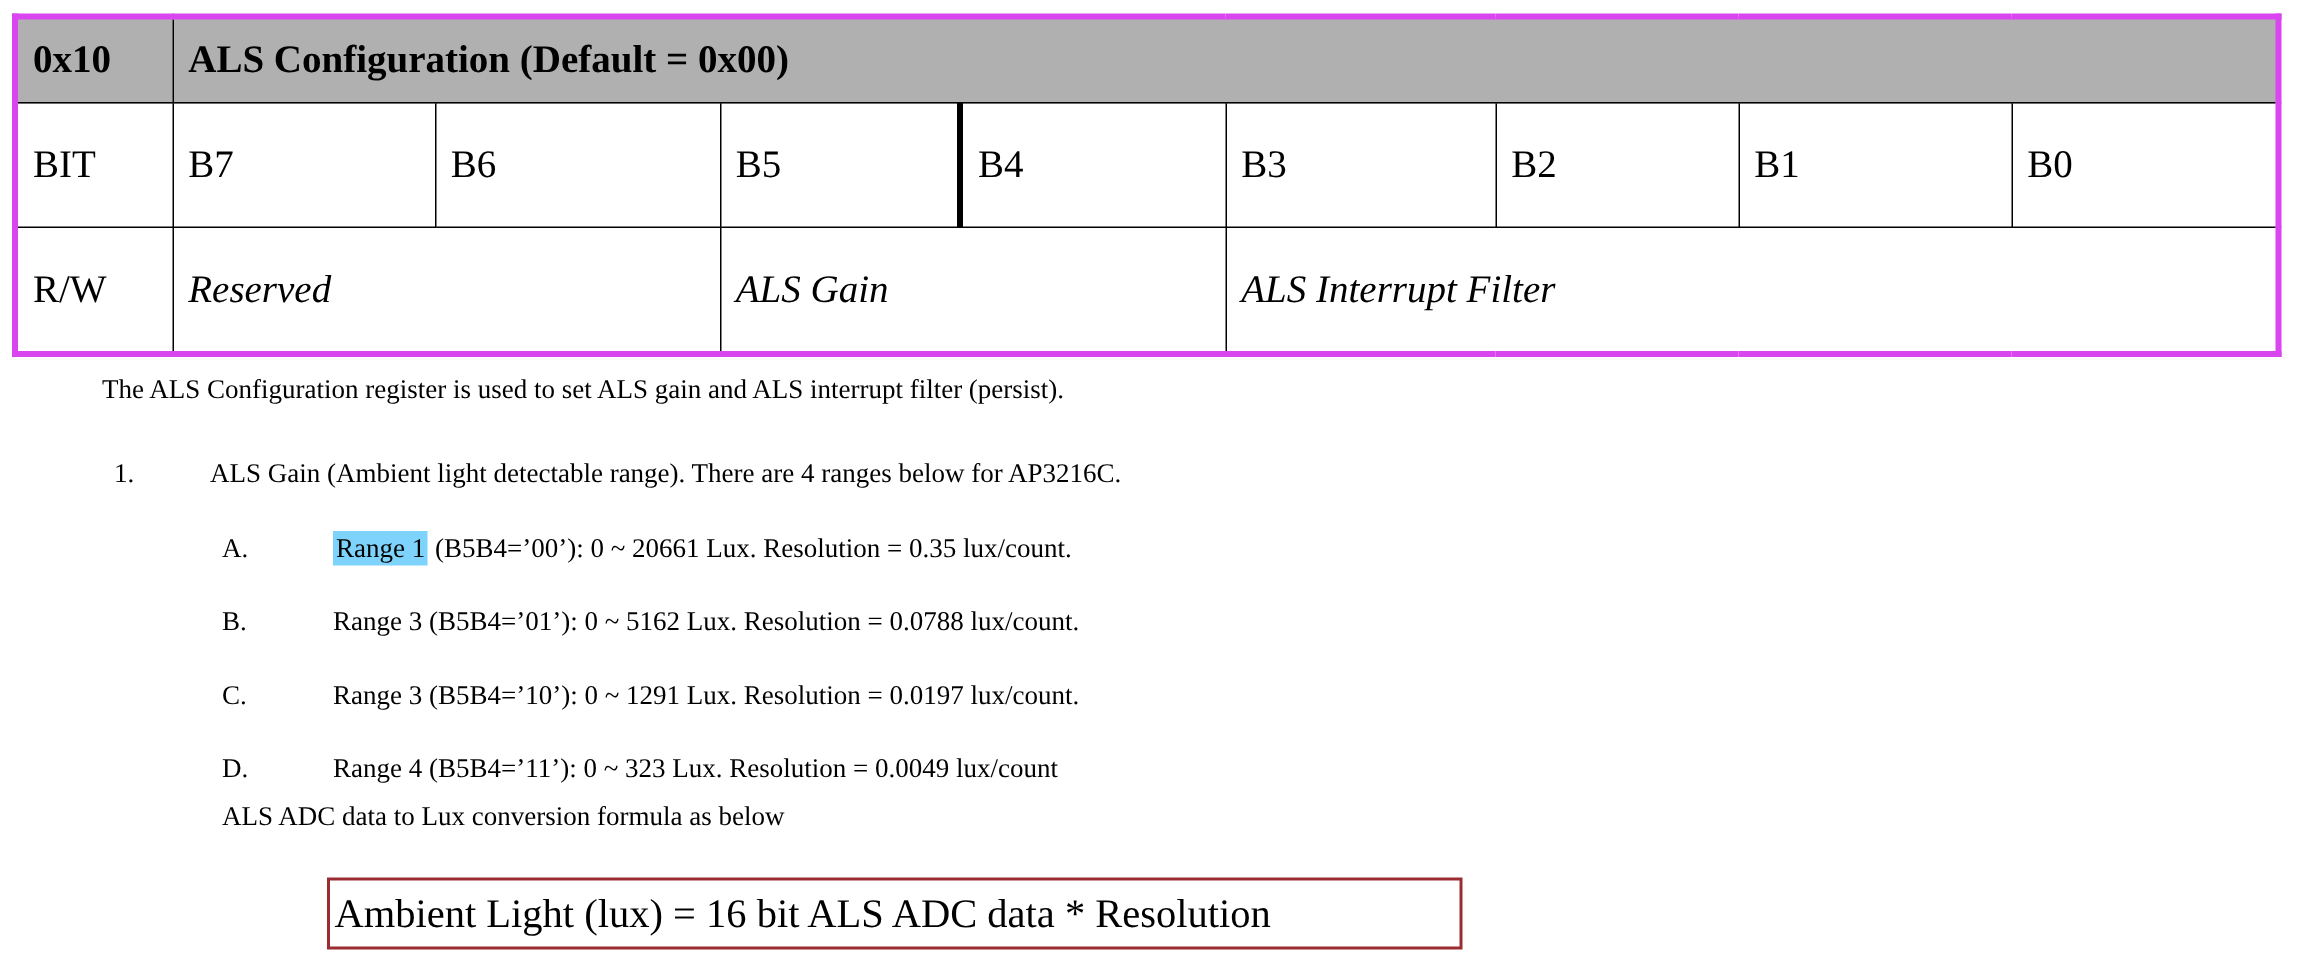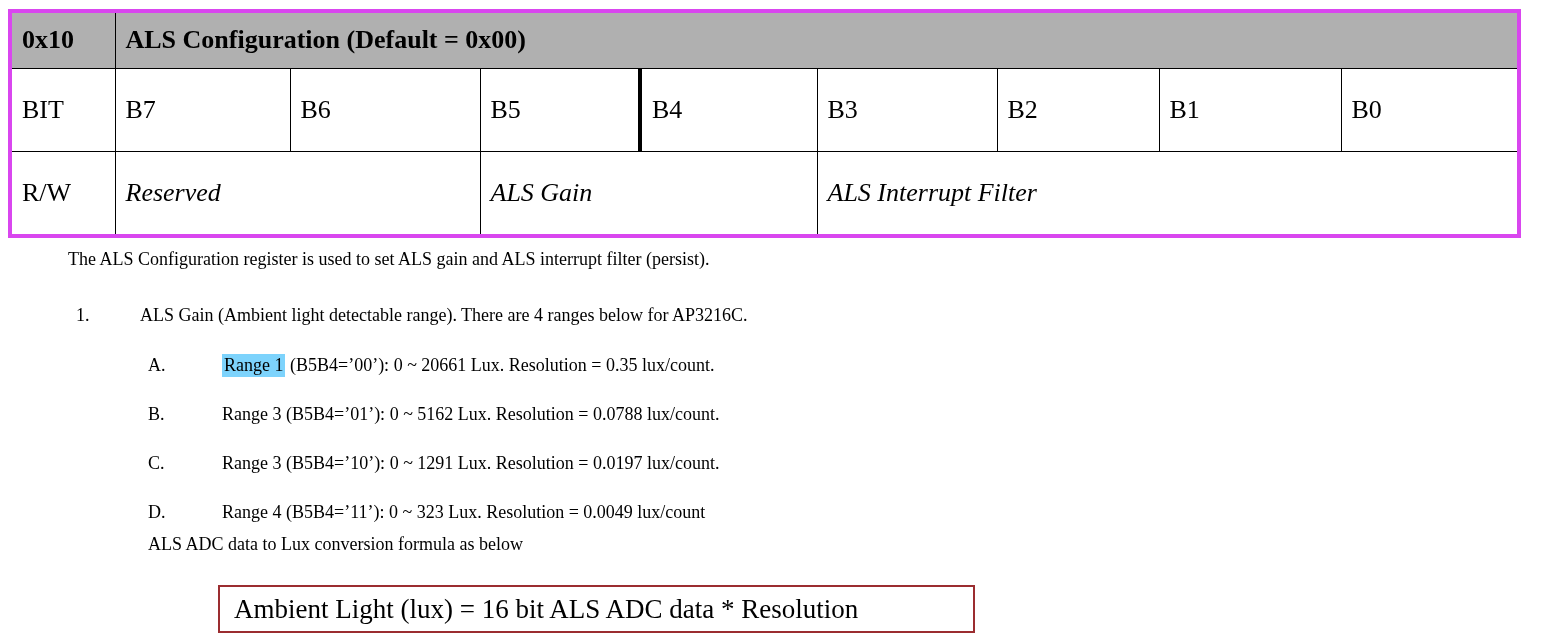--- a/index.html
+++ b/index.html
@@ -86,21 +86,21 @@
     height: 48px;
     box-sizing: border-box;
     border: 2.5px solid #9b2d30;
     background: #ffffff;
     display: flex;
     align-items: center;
   }
   .formula-text {
     font-size: 27px;
     line-height: 1;
-    padding-left: 14px;
+    padding-left: 3px;
     white-space: nowrap;
   }
 </style>
 </head>
 <body>
 
 <table class="reg-table">
   <colgroup>
     <col style="width:105px">
     <col style="width:175px">

